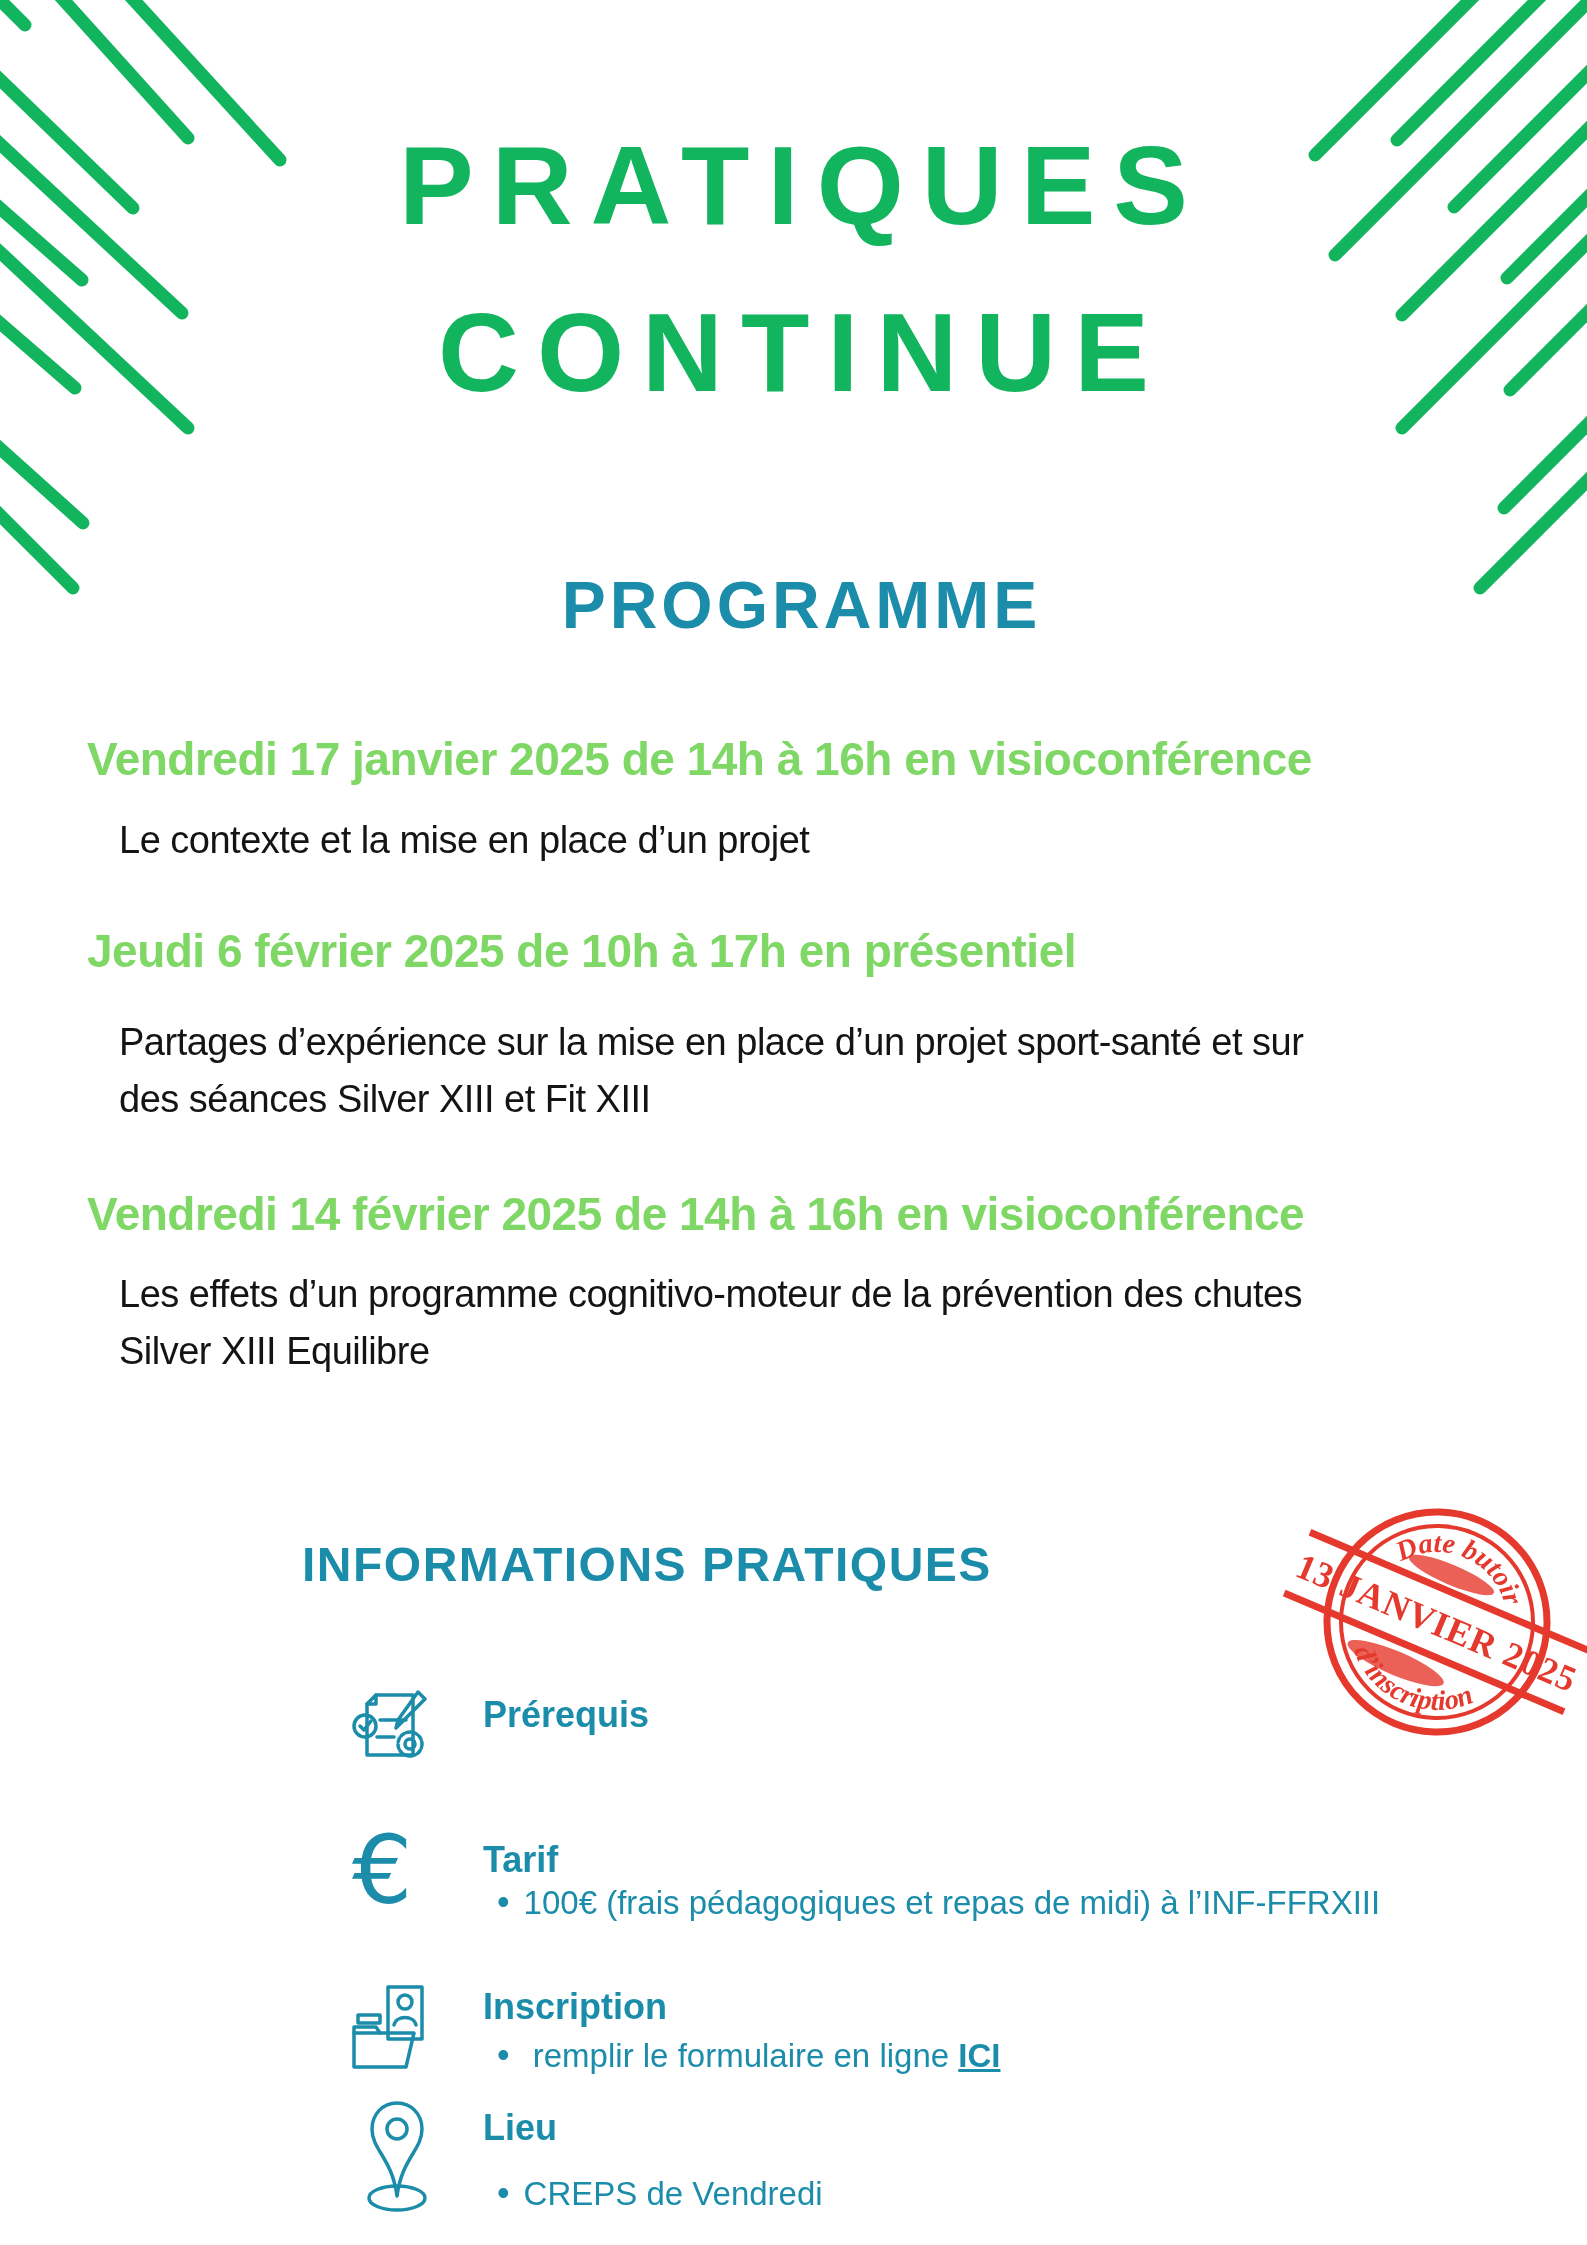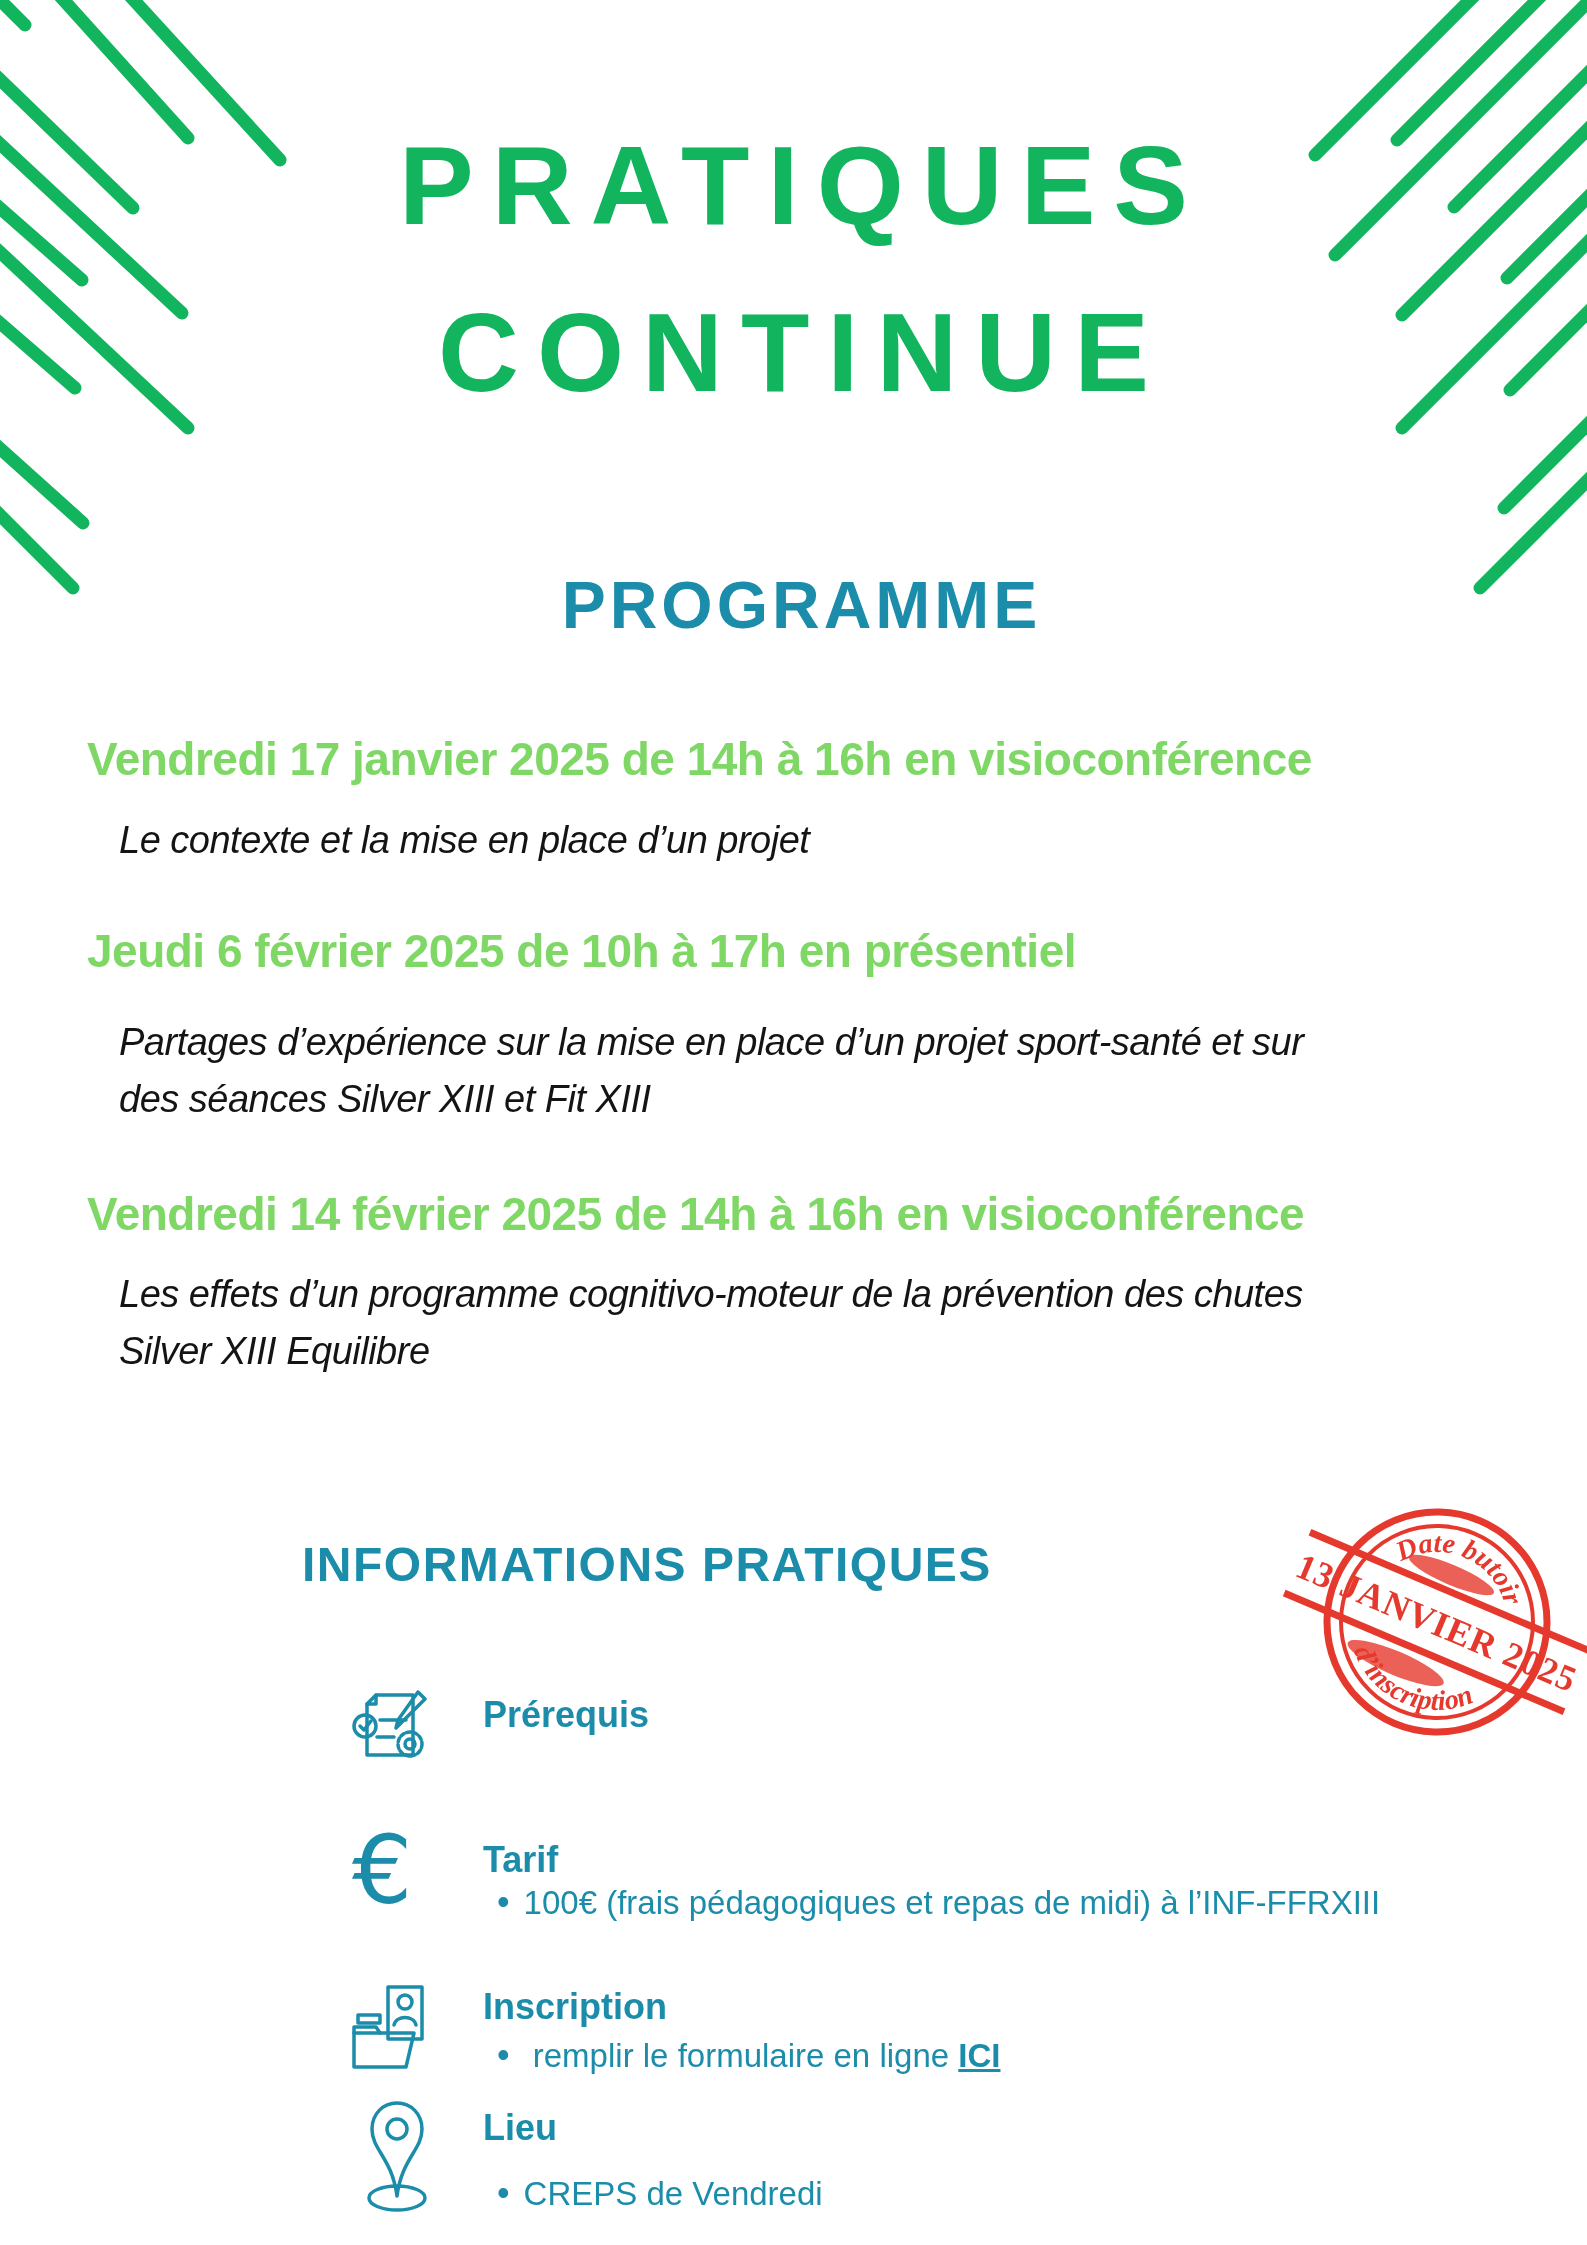--- a/index.html
+++ b/index.html
@@ -28,21 +28,21 @@
 
   .session-heading{
     position:absolute;left:87px;color:#7fd766;font-weight:bold;font-size:46px;
     letter-spacing:-0.5px;line-height:1;white-space:nowrap;
   }
   .sh-1{top:736px;}
   .sh-2{top:928px;}
   .sh-3{top:1191px;}
 
   .session-desc{
-    position:absolute;left:119px;color:#141414;font-style:italic;font-size:38px;
+    position:absolute;left:119px;color:#141414;font-size:38px;
     letter-spacing:-0.5px;line-height:57px;
   }
   .sd-1{top:812px;}
   .sd-2{top:1014px;}
   .sd-3{top:1266px;}
   .session-desc span{display:block;white-space:nowrap;}
 
   .infos-title{
     position:absolute;left:302px;top:1541px;color:#1b8ca9;font-weight:bold;
     font-size:48px;letter-spacing:1.5px;line-height:1;white-space:nowrap;

